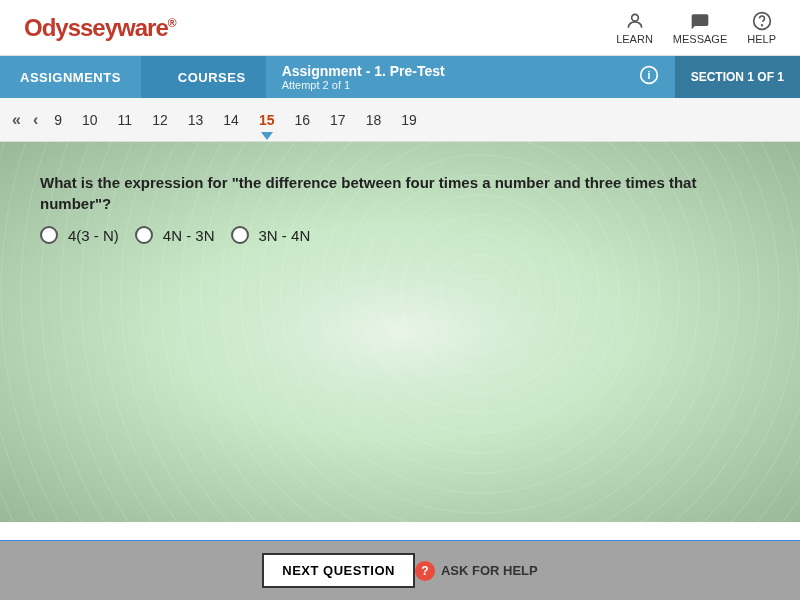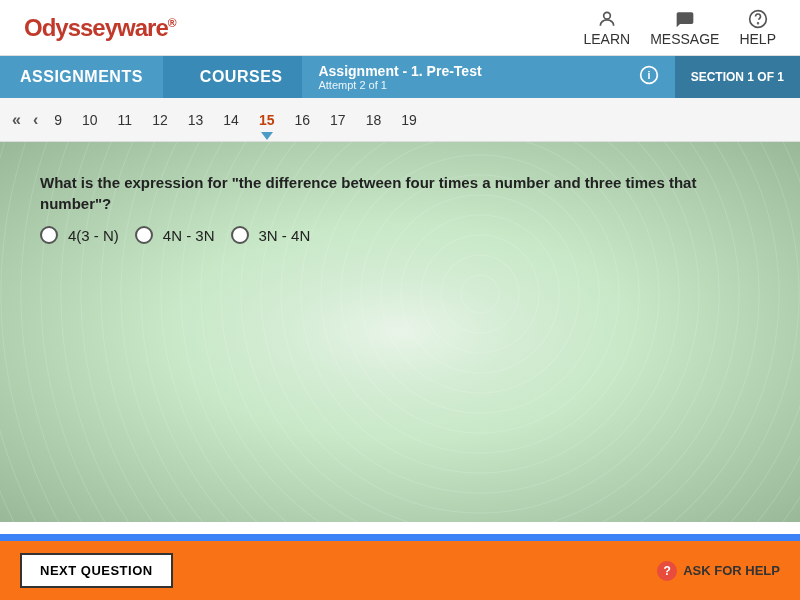--- a/index.html
+++ b/index.html
@@ -35,21 +35,21 @@
     .top-nav-right {
       display: flex;
       gap: 20px;
       align-items: center;
     }
     .nav-icon-item {
       display: flex;
       flex-direction: column;
       align-items: center;
       cursor: pointer;
-      font-size: 14px;
+      font-size: 11px;
       color: #333;
       gap: 2px;
     }
     .nav-icon-item svg {
       width: 20px;
       height: 20px;
     }
 
     
     .second-nav {
@@ -58,21 +58,21 @@
       background: #4a9cc7;
       height: 42px;
       padding: 0 0;
     }
     .nav-tab {
       padding: 0 20px;
       height: 100%;
       display: flex;
       align-items: center;
       color: #fff;
-      font-size: 16px;
+      font-size: 13px;
       font-weight: 600;
       letter-spacing: 0.5px;
       cursor: pointer;
       text-transform: uppercase;
     }
     .nav-tab.active {
       background: #3a8ab7;
       padding-left: 37px;
     }
     .assignment-info {
@@ -203,25 +203,25 @@
       flex-shrink: 0;
     }
     .option-label {
       font-size: 15px;
       color: #222;
     }
 
     
     .footer {
       display: flex;
-      justify-content: space-between;
+      justify-content: center;
       align-items: center;
       padding: 12px 20px;
-      background: #f97316;
-      border-top: 7px solid #3b82f6;
+      background: #a3a3a3;
+      border-top: 1px solid #3b82f6;
       position: absolute;
       bottom: 0;
       left: 0;
       right: 0;
     }
     .next-question-btn {
       background: #fff;
       border: 2px solid #333;
       padding: 8px 18px;
       font-size: 13px;

